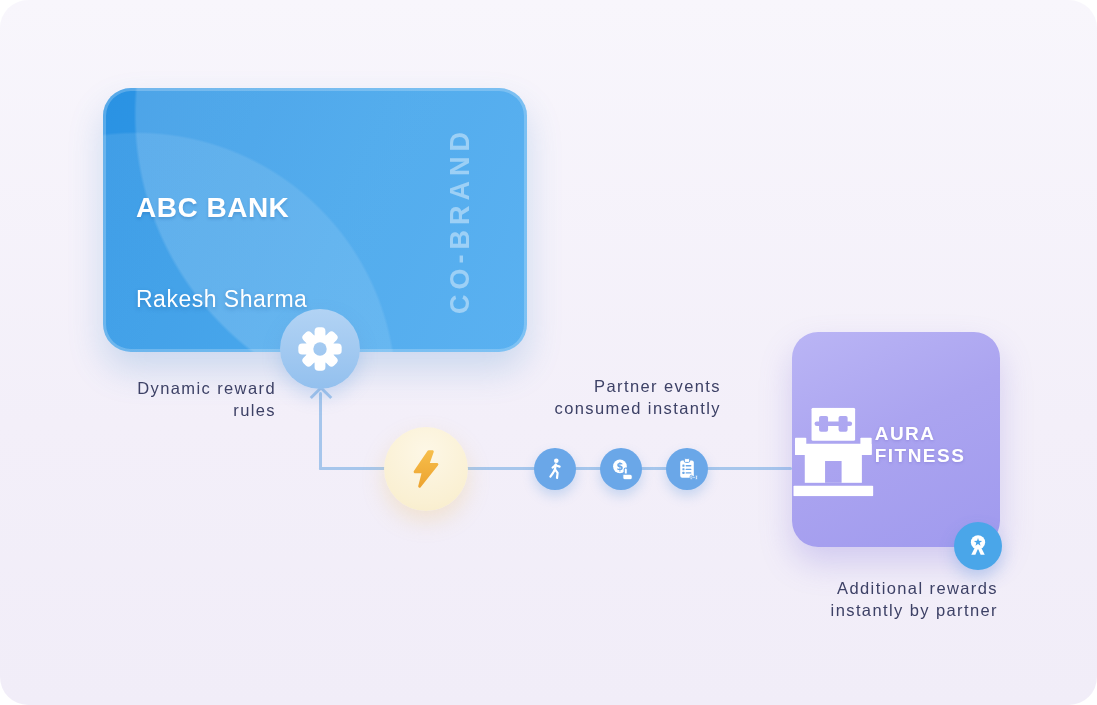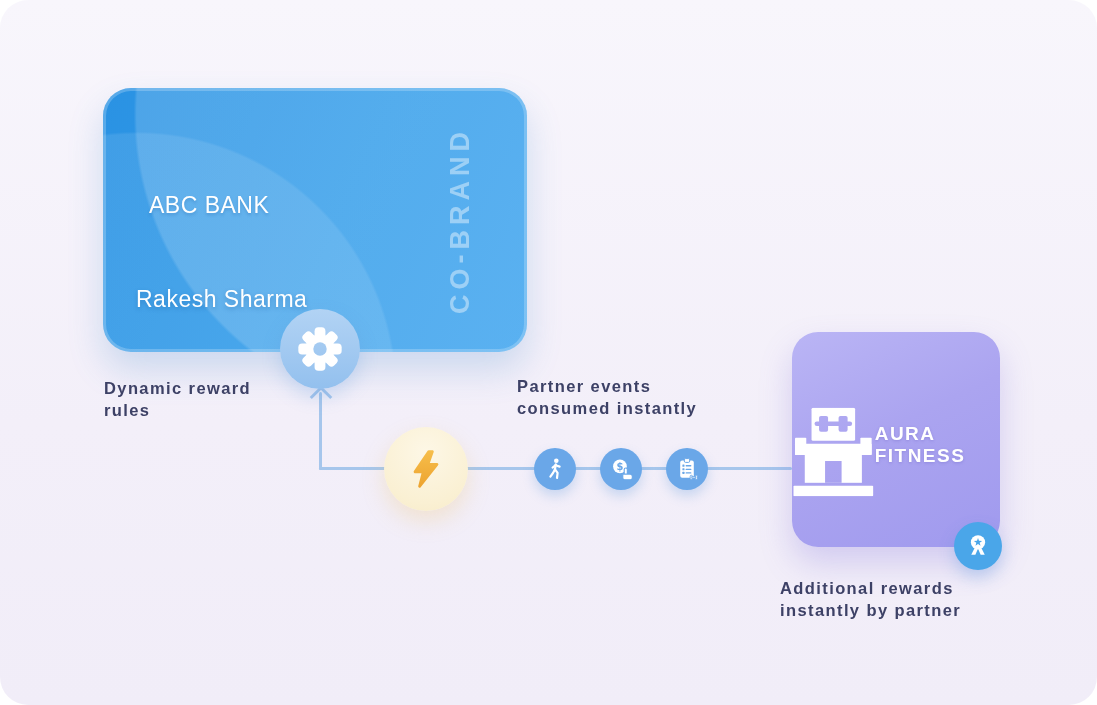--- a/index.html
+++ b/index.html
@@ -13,21 +13,21 @@
   .arrow-head{position:absolute;left:313px;top:389px;width:13px;height:13px;
               border-top:3px solid #a6c6ec;border-left:3px solid #a6c6ec;transform:rotate(45deg);}
 
   
   .bank-card{position:absolute;left:103px;top:88px;width:424px;height:264px;border-radius:28px;
     background:
       radial-gradient(circle 300px at 78% 10%, rgba(255,255,255,0.16) 0 99%, transparent 100%),
       radial-gradient(circle 260px at 8% 115%, rgba(255,255,255,0.10) 0 99%, transparent 100%),
       linear-gradient(115deg,#2a92e3 0%,#339dea 55%,#3aa2ee 100%);
     box-shadow:inset 0 0 0 3px rgba(255,255,255,0.22), 0 18px 35px rgba(59,130,200,0.22);}
-  .bank-name{position:absolute;left:46px;top:104px;font-size:23px;font-weight:400;color:#ffffff;
+  .bank-name{position:absolute;left:33px;top:104px;font-size:28px;font-weight:700;color:#ffffff;
              letter-spacing:0.5px;text-shadow:0 2px 3px rgba(20,80,150,0.25);}
   .holder-name{position:absolute;left:33px;top:198px;font-size:23px;font-weight:400;color:#ffffff;
                letter-spacing:0.5px;text-shadow:0 2px 4px rgba(20,80,150,0.35);}
   .cobrand{position:absolute;top:88px;left:427px;width:66px;height:264px;display:flex;
            align-items:center;justify-content:center;}
   .cobrand span{writing-mode:vertical-rl;transform:rotate(180deg);font-size:27px;font-weight:800;
                 letter-spacing:5px;color:rgba(255,255,255,0.42);}
 
   
   .badge{position:absolute;border-radius:50%;display:flex;align-items:center;justify-content:center;}
@@ -46,22 +46,22 @@
 
   
   .partner-card{position:absolute;left:792px;top:332px;width:208px;height:215px;border-radius:26px;
     background:linear-gradient(155deg,#bab5f5 0%,#aba4f0 45%,#a09aee 100%);
     box-shadow:0 16px 32px rgba(124,110,220,0.28);display:flex;flex-direction:row;align-items:center;}
   .gym-icon{margin-top:24px;}
   .partner-name{margin-top:10px;font-size:19px;font-weight:800;color:#ffffff;letter-spacing:1.5px;
                 text-shadow:0 1px 3px rgba(90,80,180,0.3);}
 
   
-  .diagram-label{position:absolute;text-align:left;color:#3d4166;font-size:16.5px;
-                 letter-spacing:1.4px;line-height:21.5px;font-weight:700;}
+  .diagram-label{position:absolute;text-align:right;color:#3d4166;font-size:16.5px;
+                 letter-spacing:1.4px;line-height:21.5px;font-weight:400;}
   .label-dynamic{left:104px;top:378px;width:172px;}
   .label-partner-events{left:517px;top:376px;width:204px;}
   .label-partner-rewards{left:780px;top:578px;width:218px;}
 </style>
 </head>
 <body>
 
 <div class="stage">
 
   <div class="h-line"></div>

